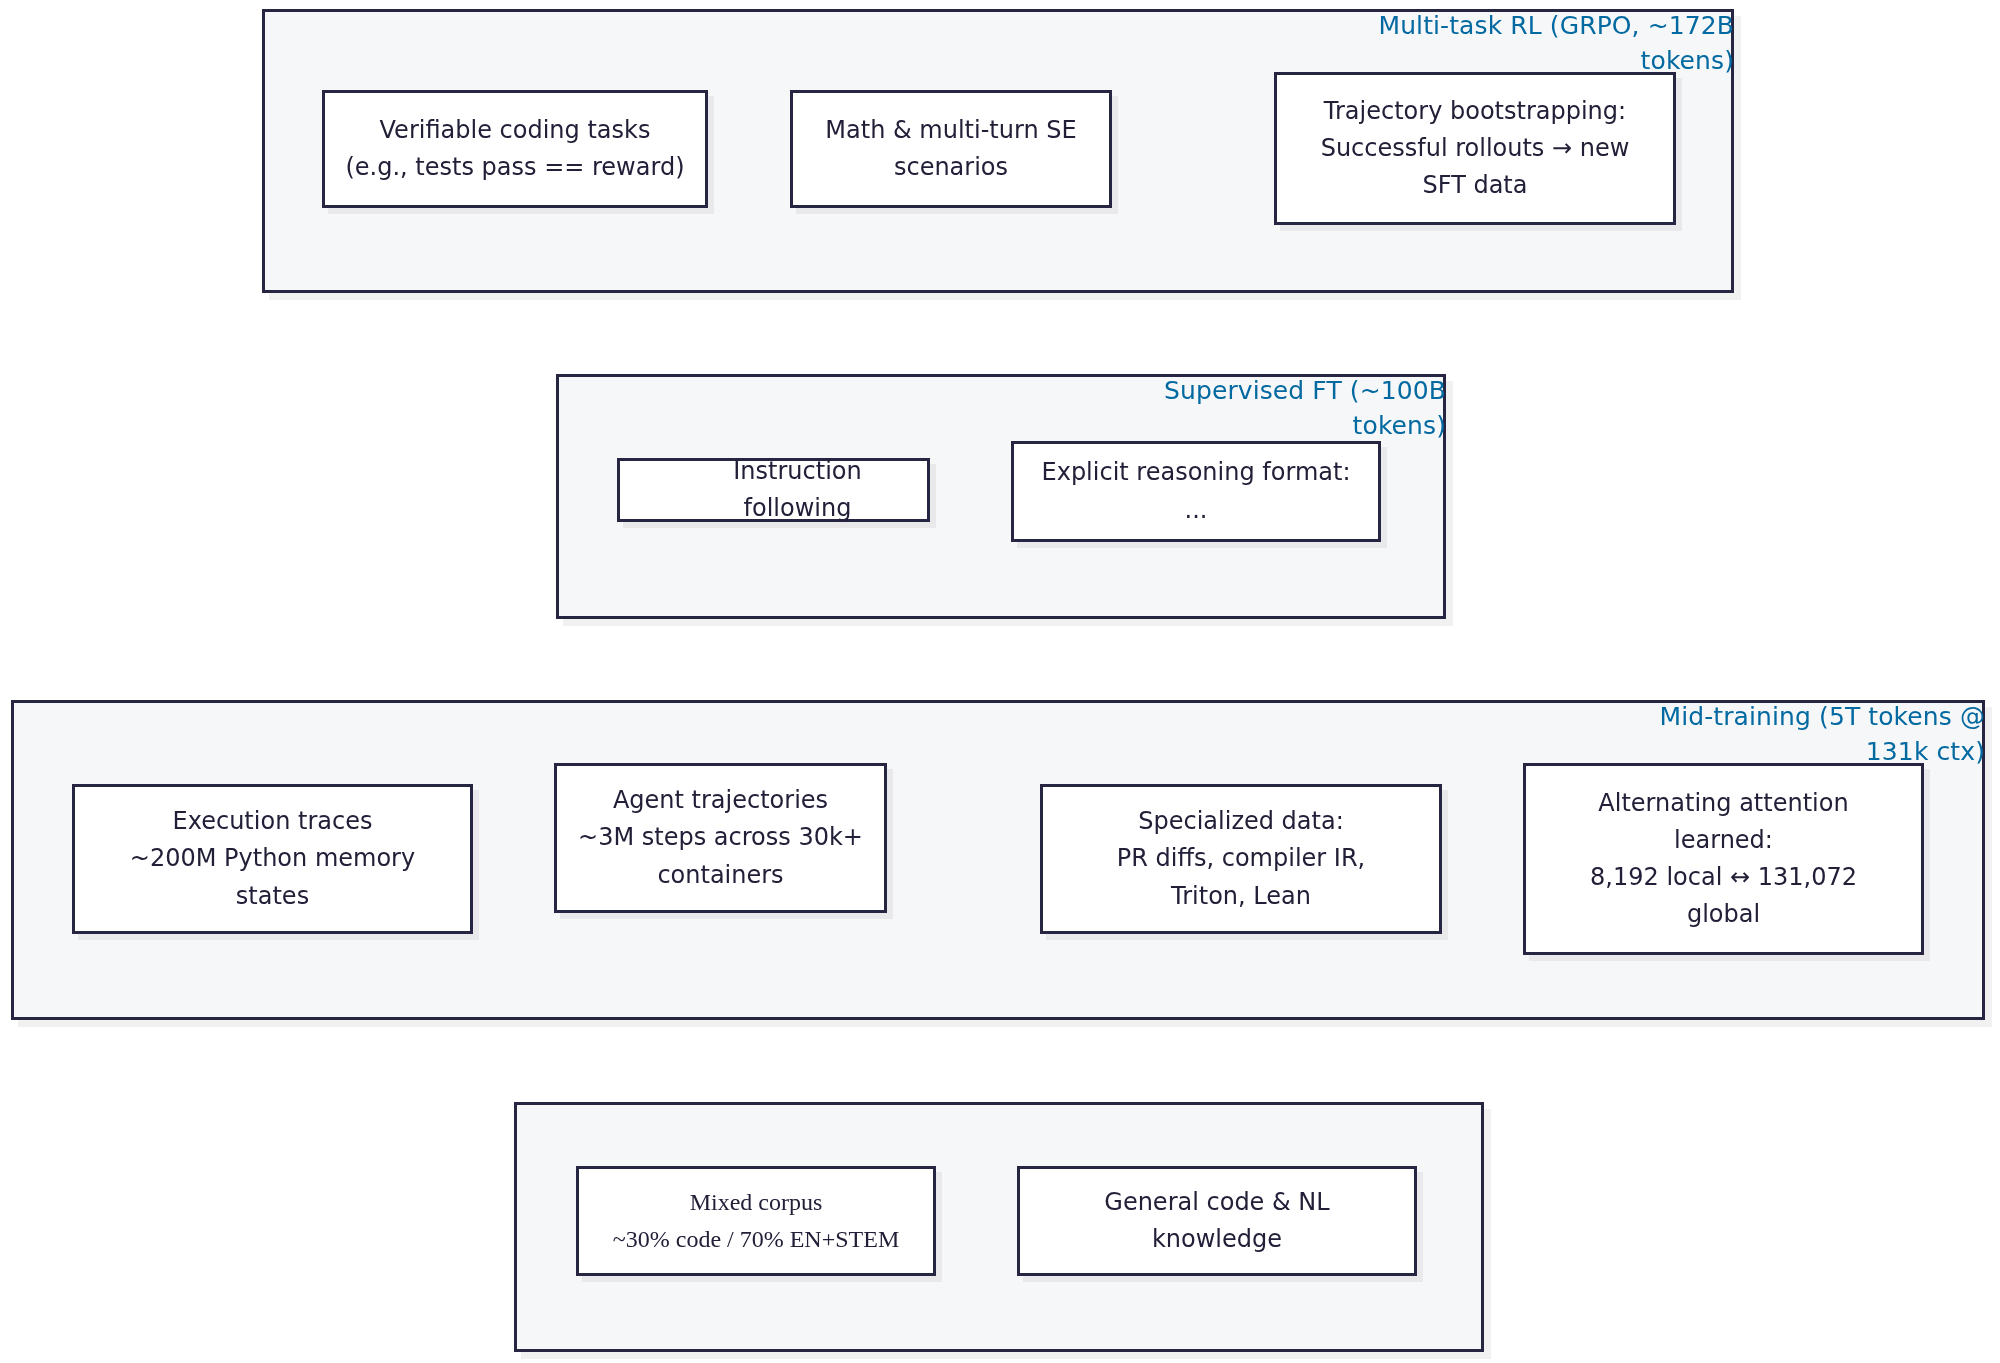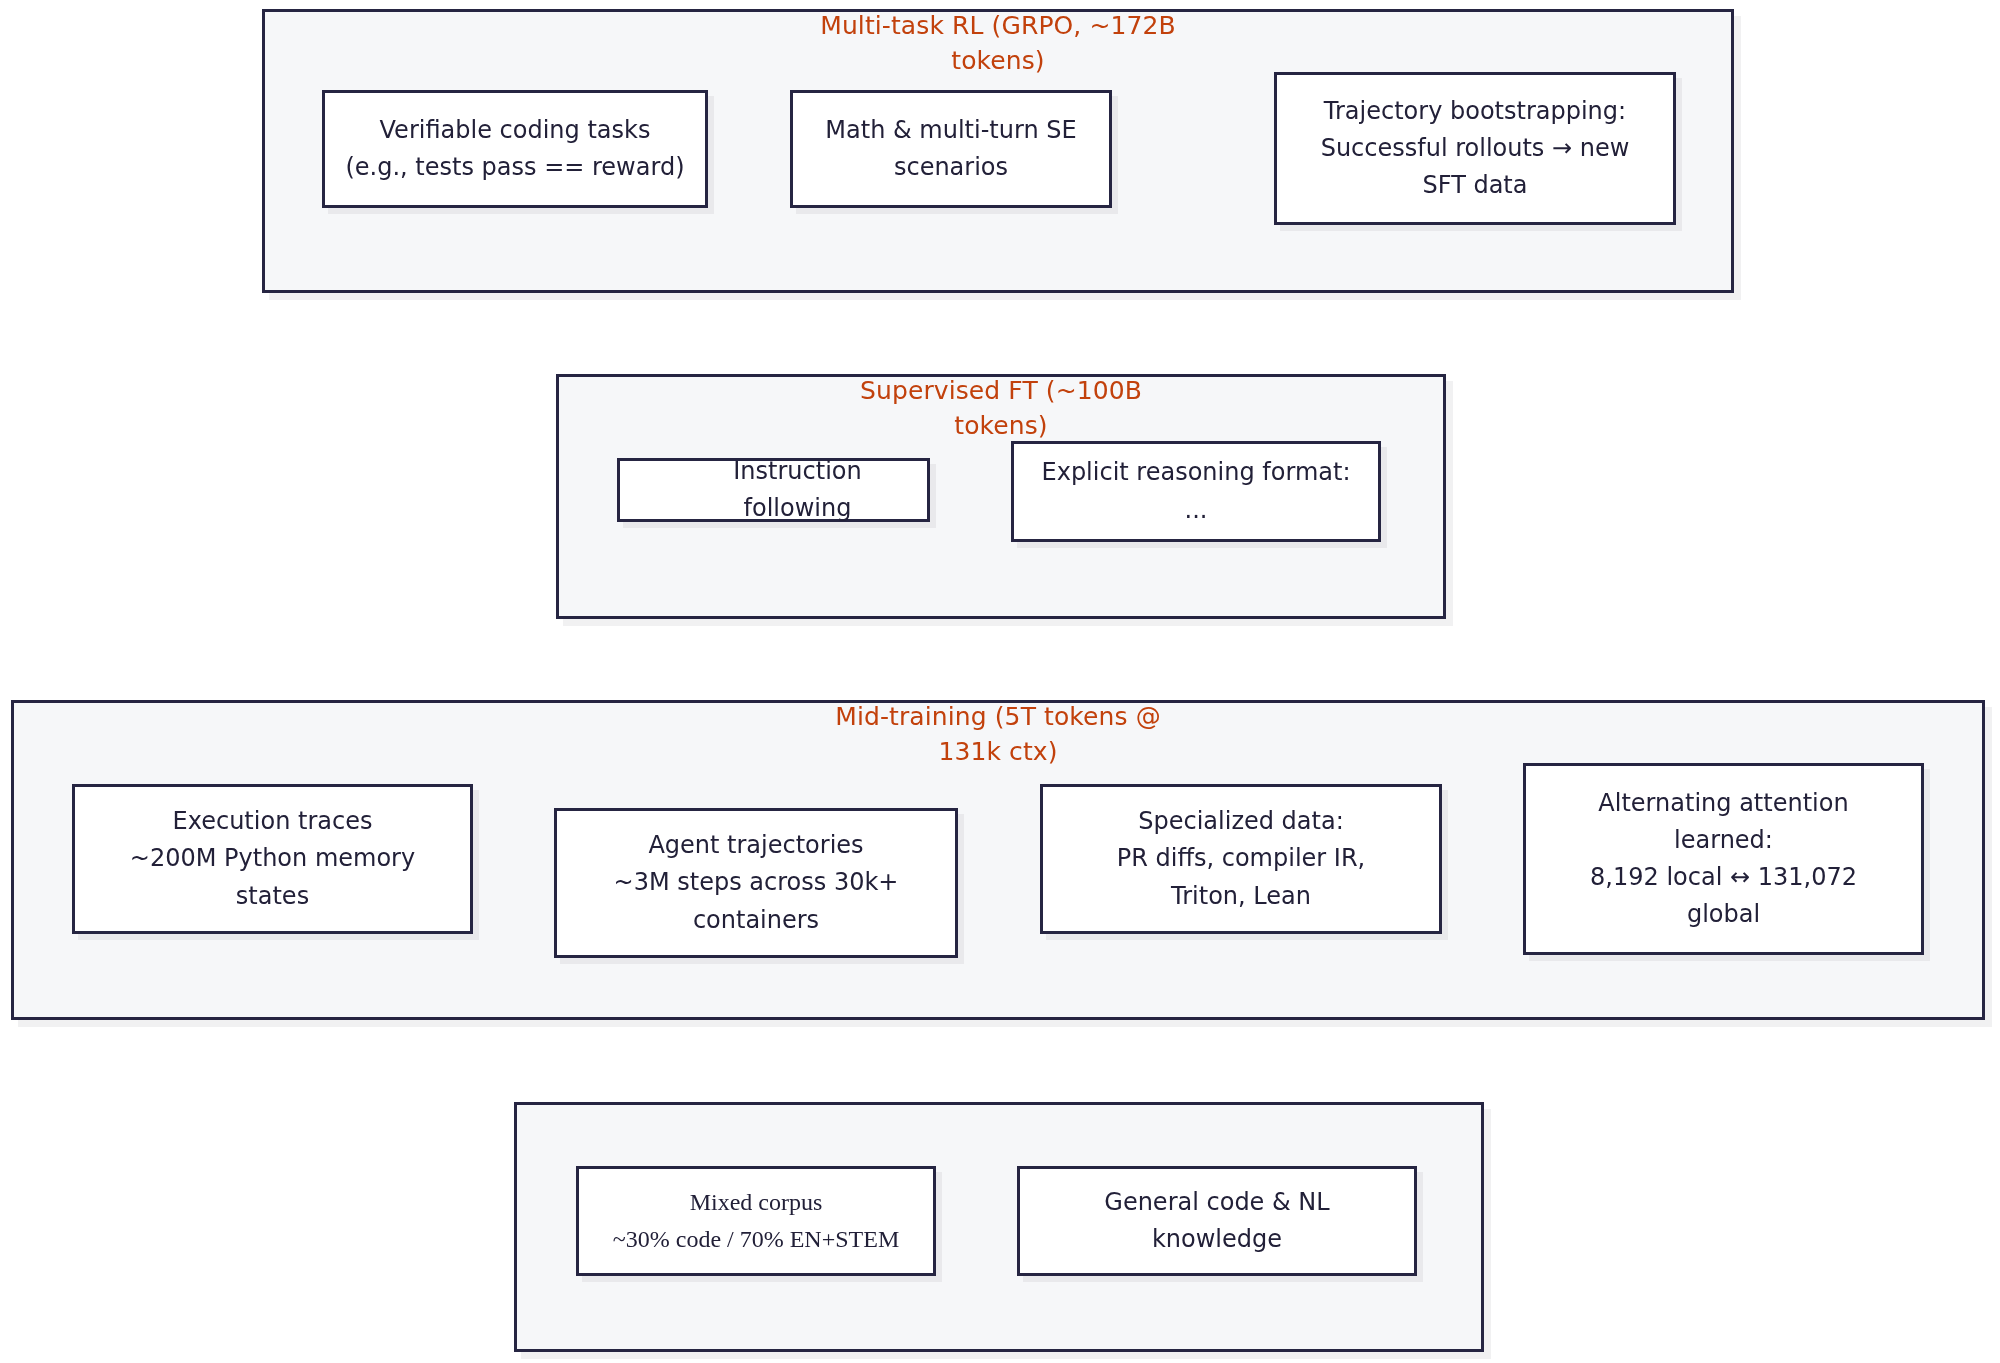--- a/index.html
+++ b/index.html
@@ -29,24 +29,24 @@
     background: #f6f7f9;
     border: 3px solid #262542;
     box-sizing: border-box;
     box-shadow: 7px 7px 0 0 rgba(120,120,130,0.10);
   }
 
   .stage-title {
     position: absolute;
     left: 0;
     right: 12px;
-    text-align: center;
+    text-align: right;
     font-size: 25px;
     line-height: 1.38;
-    color: #c2410c;
+    color: #0369a1;
     letter-spacing: 0.1px;
     white-space: pre-line;
   }
 
   
   .leaf-box {
     position: absolute;
     background: #ffffff;
     border: 3px solid #262542;
     box-sizing: border-box;
@@ -74,21 +74,21 @@
   
   #blk-sft       { left: 556px;  top: 374px;  width: 890px;  height: 245px; }
   #blk-sft-title { top: 374px; }
   #sft-b1        { left: 617px;  top: 458px;  width: 313px;  height: 64px; padding-left: 48px; }
   #sft-b2        { left: 1011px; top: 441px;  width: 370px;  height: 101px; }
 
   
   #blk-mid       { left: 11px;   top: 700px;  width: 1974px; height: 320px; }
   #blk-mid-title { top: 700px; }
   #mid-b1        { left: 72px;   top: 784px;  width: 401px;  height: 150px; }
-  #mid-b2        { left: 554px;  top: 808px;  width: 404px;  height: 150px; }
+  #mid-b2        { left: 554px;  top: 763px;  width: 333px;  height: 150px; }
   #mid-b3        { left: 1040px; top: 784px;  width: 402px;  height: 150px; }
   #mid-b4        { left: 1523px; top: 763px;  width: 401px;  height: 192px; }
 
   
   #blk-pre       { left: 514px;  top: 1102px; width: 970px;  height: 250px; }
   #blk-pre-title { top: 1102px; }
   #pre-b1        { left: 576px;  top: 1166px; width: 360px;  height: 110px; font-family: Liberation Serif, serif; }
   #pre-b2        { left: 1017px; top: 1166px; width: 400px;  height: 110px; }
 </style>
 </head>

